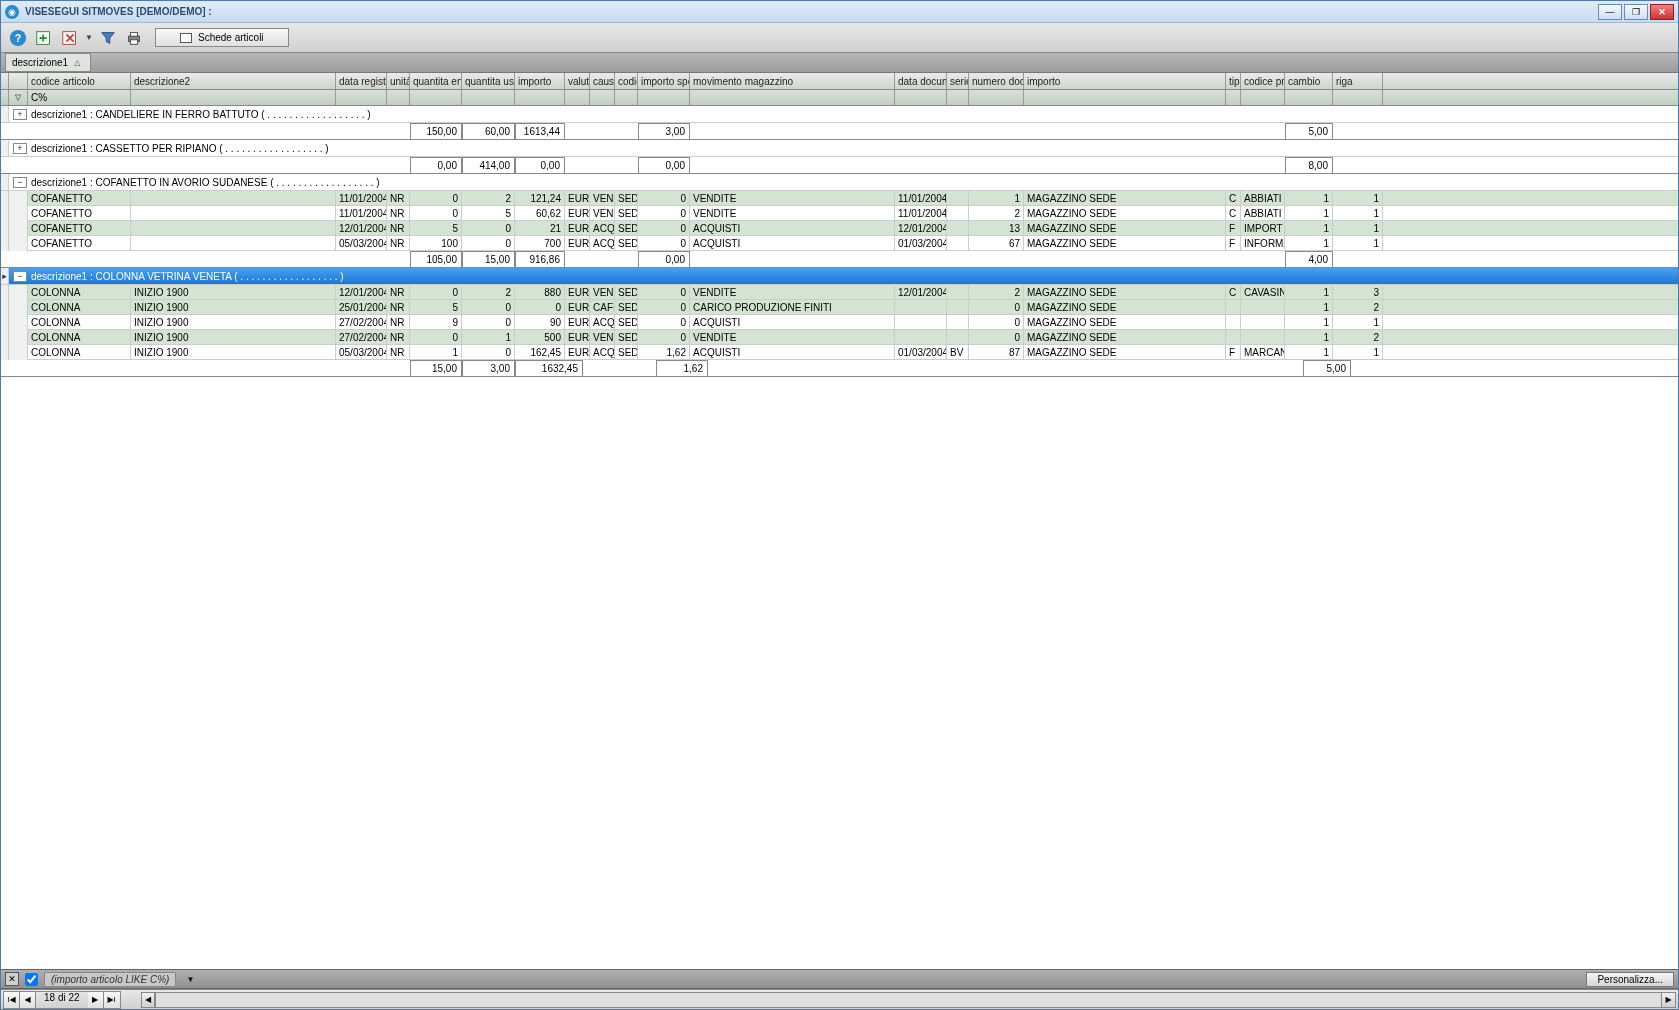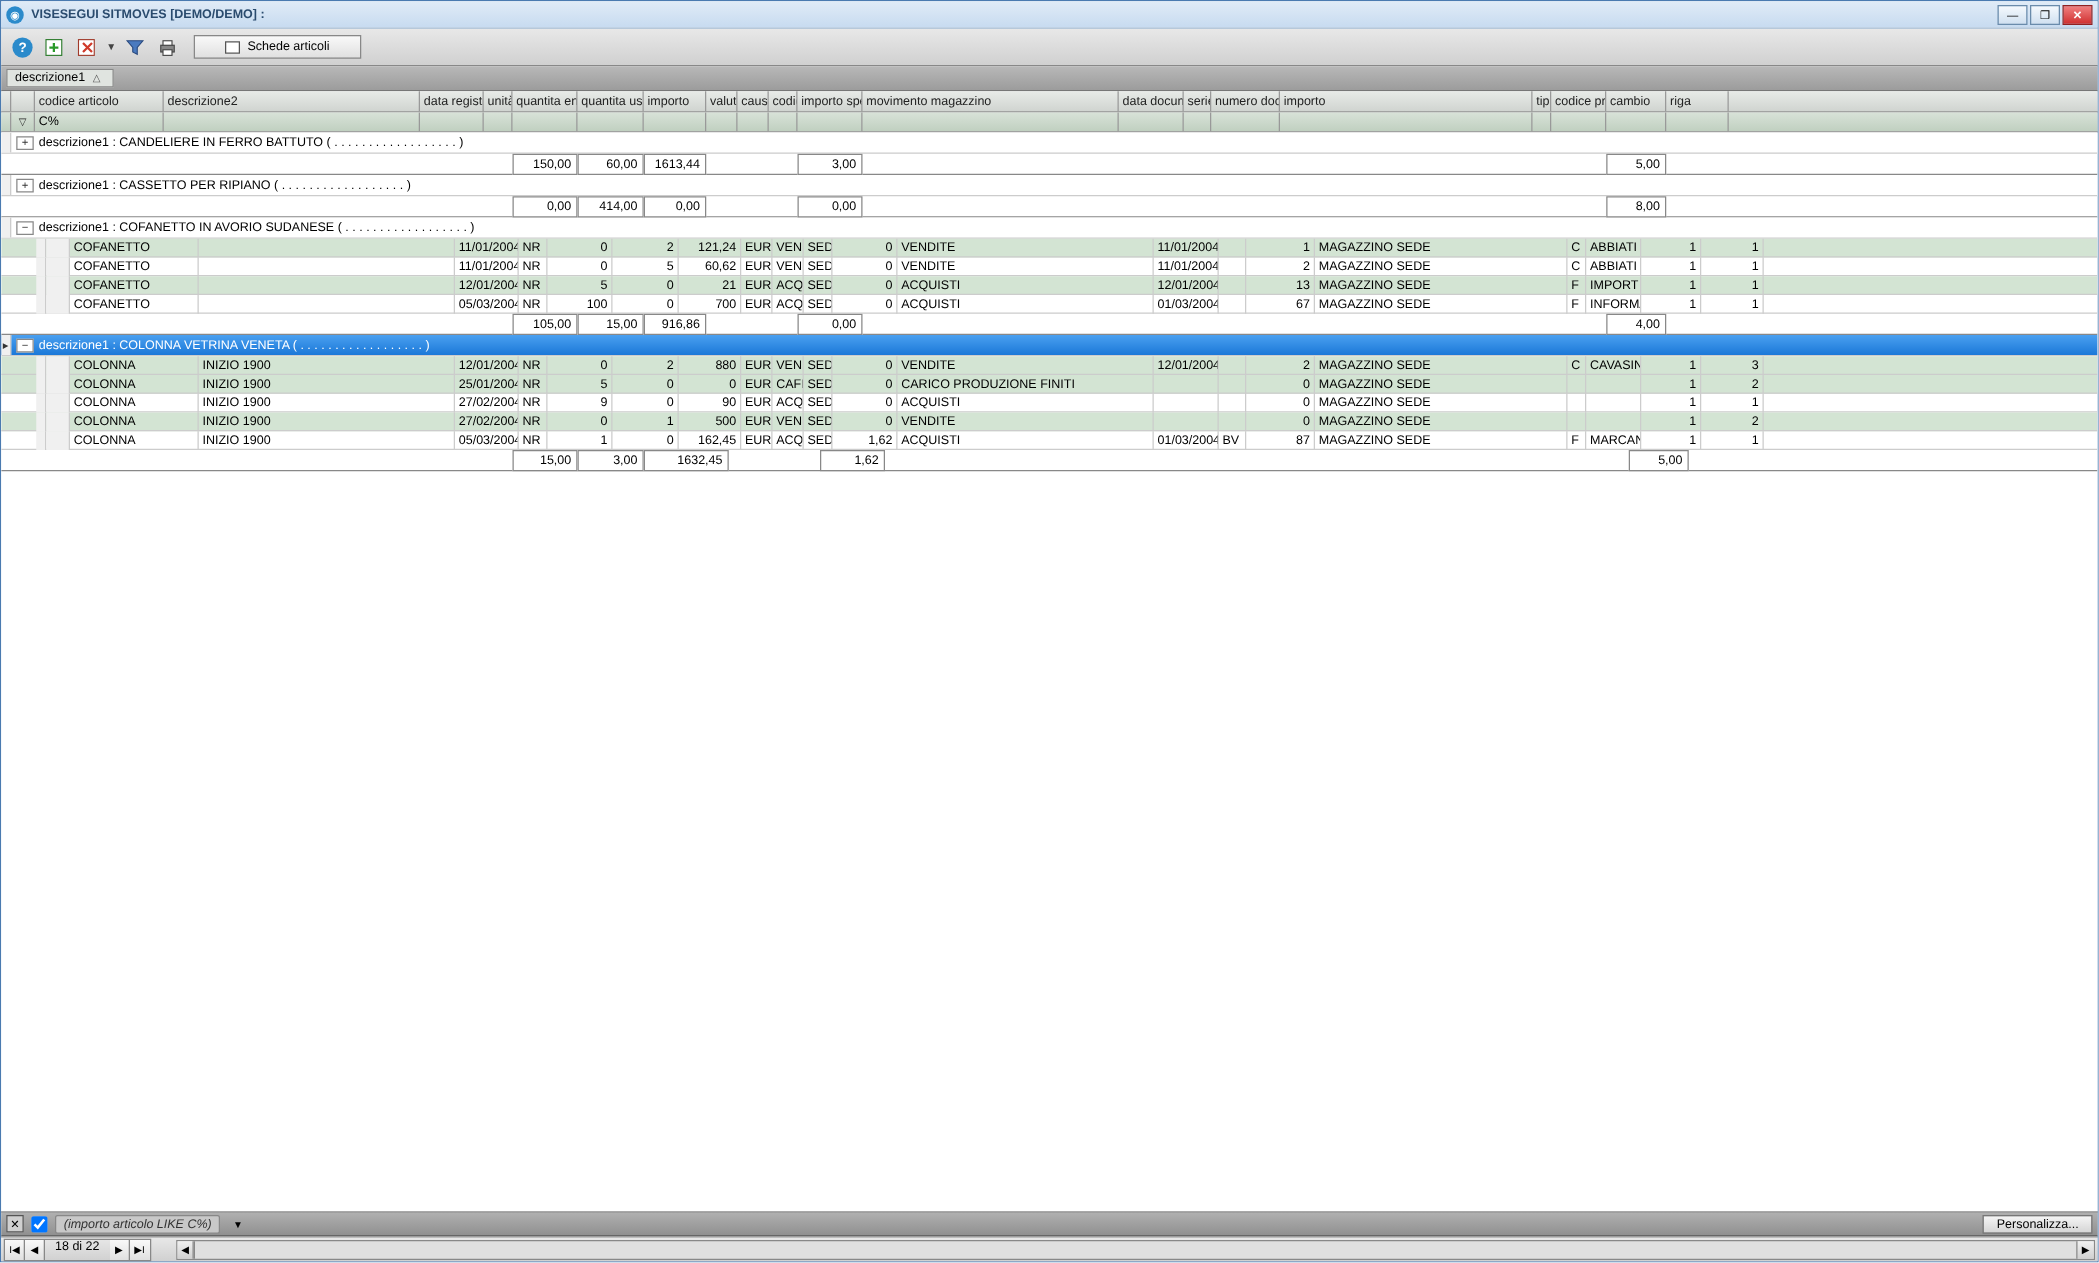--- a/index.html
+++ b/index.html
@@ -10,35 +10,35 @@
 .titlebar .title { color:#2a4b6e; font-weight:bold; font-size:10px; }
 .titlebar .winctrl { margin-left:auto; display:flex; gap:2px; }
 .titlebar .winbtn { width:24px; height:16px; border:1px solid #6a8bab; background:linear-gradient(#f5f9fd,#d0e0f0); font-size:9px; display:flex; align-items:center; justify-content:center; cursor:pointer; }
 .titlebar .winbtn.close { background:linear-gradient(#f08080,#d03030); border-color:#902020; color:#fff; font-weight:bold; }
 .toolbar { height:30px; background:linear-gradient(#e8e8e8,#d0d0d0); border-bottom:1px solid #888; display:flex; align-items:center; padding:0 6px; gap:4px; }
 .tbtn { width:22px; height:22px; display:flex; align-items:center; justify-content:center; cursor:pointer; }
 .tbtn svg { width:18px; height:18px; }
 .drop-caret { width:8px; cursor:pointer; font-size:8px; color:#444; }
 .schede-btn { margin-left:6px; padding:3px 24px; background:linear-gradient(#f9f9f9,#e0e0e0); border:1px solid #888; cursor:pointer; font-size:10px; display:flex; align-items:flex-end; gap:6px; }
 .schede-btn .ic { width:12px; height:10px; border:1px solid #555; background:#fff; }
-.groupbar { height:20px; background:linear-gradient(#b8b8b8,#9c9c9c); border-bottom:1px solid #777; display:flex; align-items:center; padding-left:4px; }
+.groupbar { height:20px; background:linear-gradient(#b8b8b8,#9c9c9c); border-bottom:1px solid #777; display:flex; padding-left:4px; }
 .group-chip { background:#e0e4e0; border:1px solid #888; padding:1px 10px 1px 6px; font-size:10px; display:flex; align-items:center; gap:6px; }
 .group-chip .arrow { font-size:8px; color:#555; }
 .headers { display:flex; background:linear-gradient(#e8ebe8,#d0d4d0); border-bottom:1px solid #888; }
 .hcell { border-right:1px solid #999; padding:1px 3px; font-size:10px; white-space:nowrap; overflow:hidden; height:16px; display:flex; align-items:center; color:#222; cursor:pointer; }
 .filterrow { display:flex; background:linear-gradient(#d8e2d8,#c0d0c0); border-bottom:1px solid #888; }
 .fcell { border-right:1px solid #999; padding:1px 3px; font-size:10px; height:15px; display:flex; align-items:center; color:#222; }
 .fcell input { border:none; background:transparent; font-size:10px; width:100%; }
 .body { flex:1; background:#fff; overflow:auto; position:relative; }
 .grouprow { display:flex; align-items:center; height:17px; border-bottom:1px solid #ccc; background:#fff; font-size:10px; }
 .grouprow.selected { background:linear-gradient(#4aa0f0,#1b78d8); color:#fff; }
 .grouprow .indent { width:8px; height:100%; border-right:1px solid #ccc; background:#f0f0f0; }
 .grouprow .exp { width:14px; text-align:center; cursor:pointer; border:1px solid #888; background:#fff; color:#333; line-height:9px; height:11px; font-size:9px; margin-left:4px; }
 .grouprow .lbl { padding-left:4px; }
-.datarow { display:flex; height:15px; border-bottom:1px solid #ccc; font-size:10px;padding-left:28px; }
+.datarow { display:flex; height:15px; border-bottom:1px solid #ccc; font-size:10px; }
 .datarow.alt { background:#d3e4d3; }
 .dcell { border-right:1px solid #ccc; padding:0 3px; white-space:nowrap; overflow:hidden; height:15px; display:flex; align-items:center; }
 .dcell.r { justify-content:flex-end; }
 .gutter { background:#f0f0f0; border-right:1px solid #ccc; }
 .sumrow { display:flex; height:17px; border-bottom:1px solid #888; font-size:10px; }
 .sumrow .scell { border:1px solid #888; padding:0 4px; text-align:right; height:17px; display:flex; align-items:center; justify-content:flex-end; background:#fff; }
 .sumrow .spacer { background:transparent; }
 .grandtotal { display:flex; height:18px; border-top:1px solid #888; border-bottom:1px solid #888; background:#fff; }
 .filterbar { height:20px; background:linear-gradient(#b0b0b0,#909090); display:flex; align-items:center; padding:0 4px; gap:6px; border-top:1px solid #666; border-bottom:1px solid #666; }
 .filterbar .xbtn { width:14px; height:14px; border:1px solid #555; background:#d0d0d0; display:flex; align-items:center; justify-content:center; cursor:pointer; font-size:9px; }

